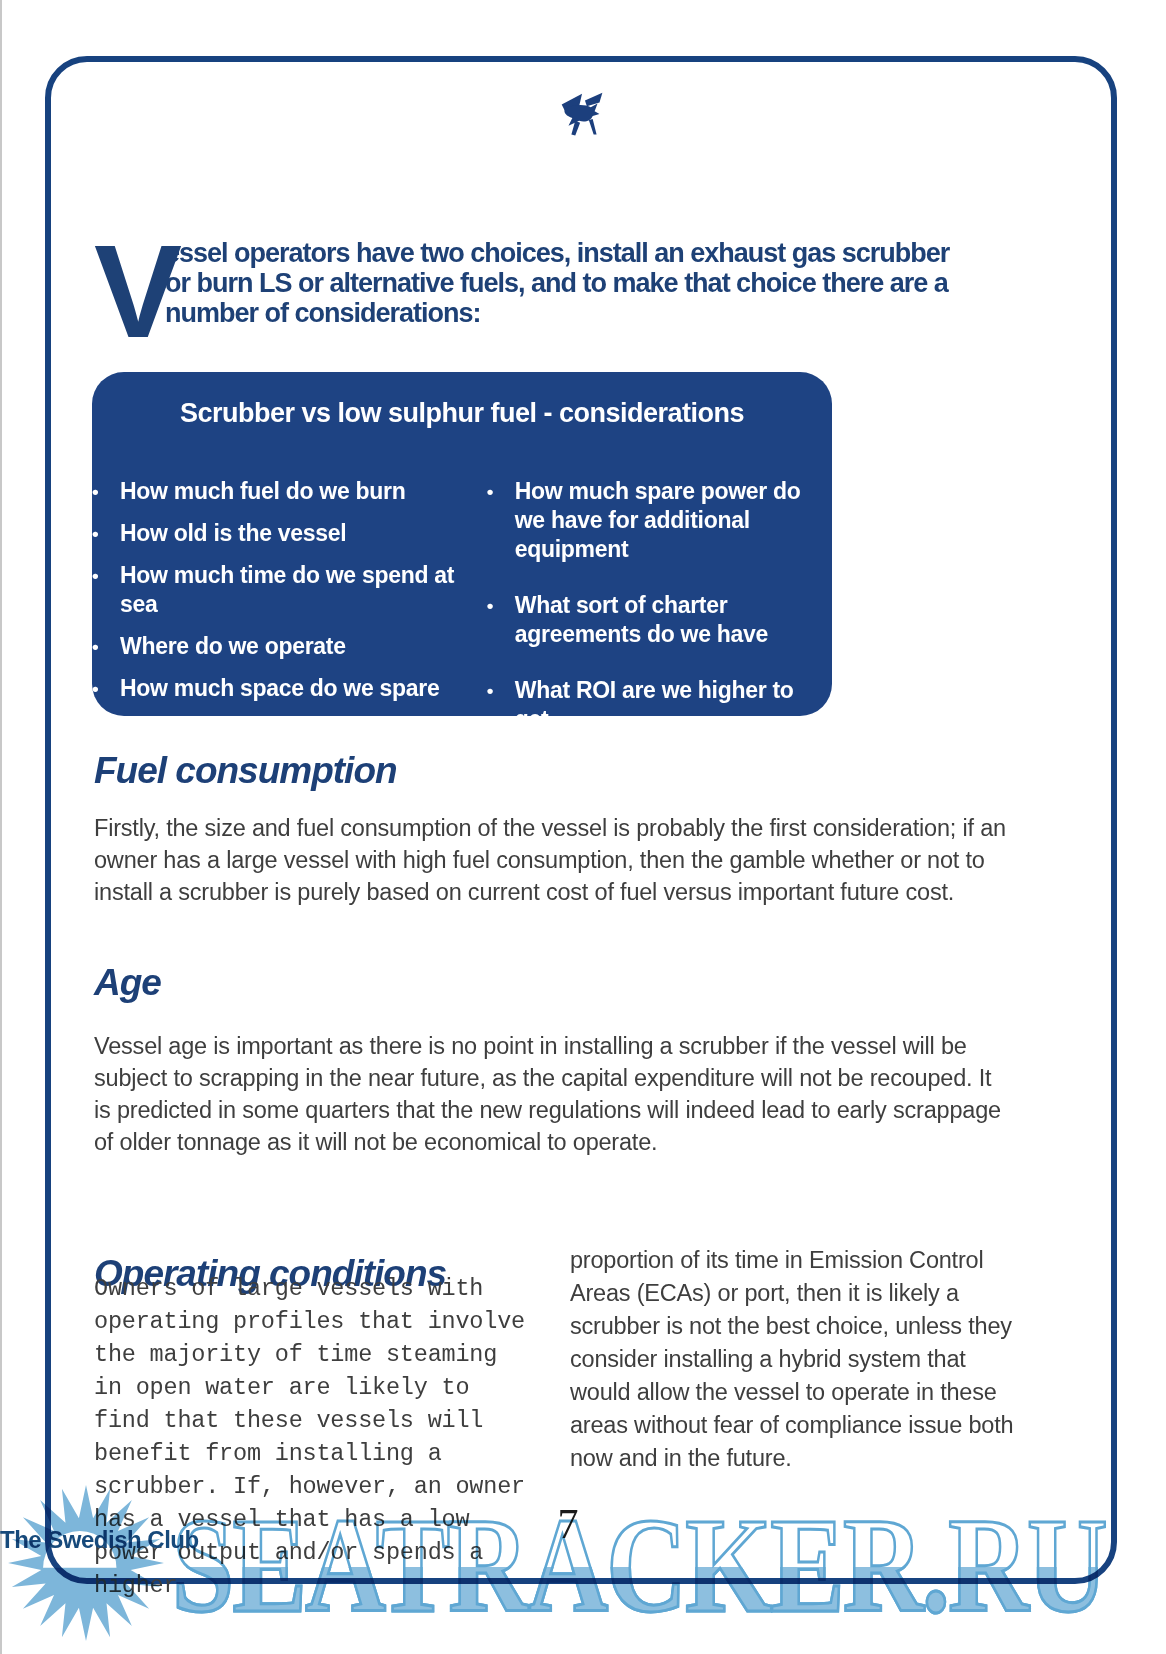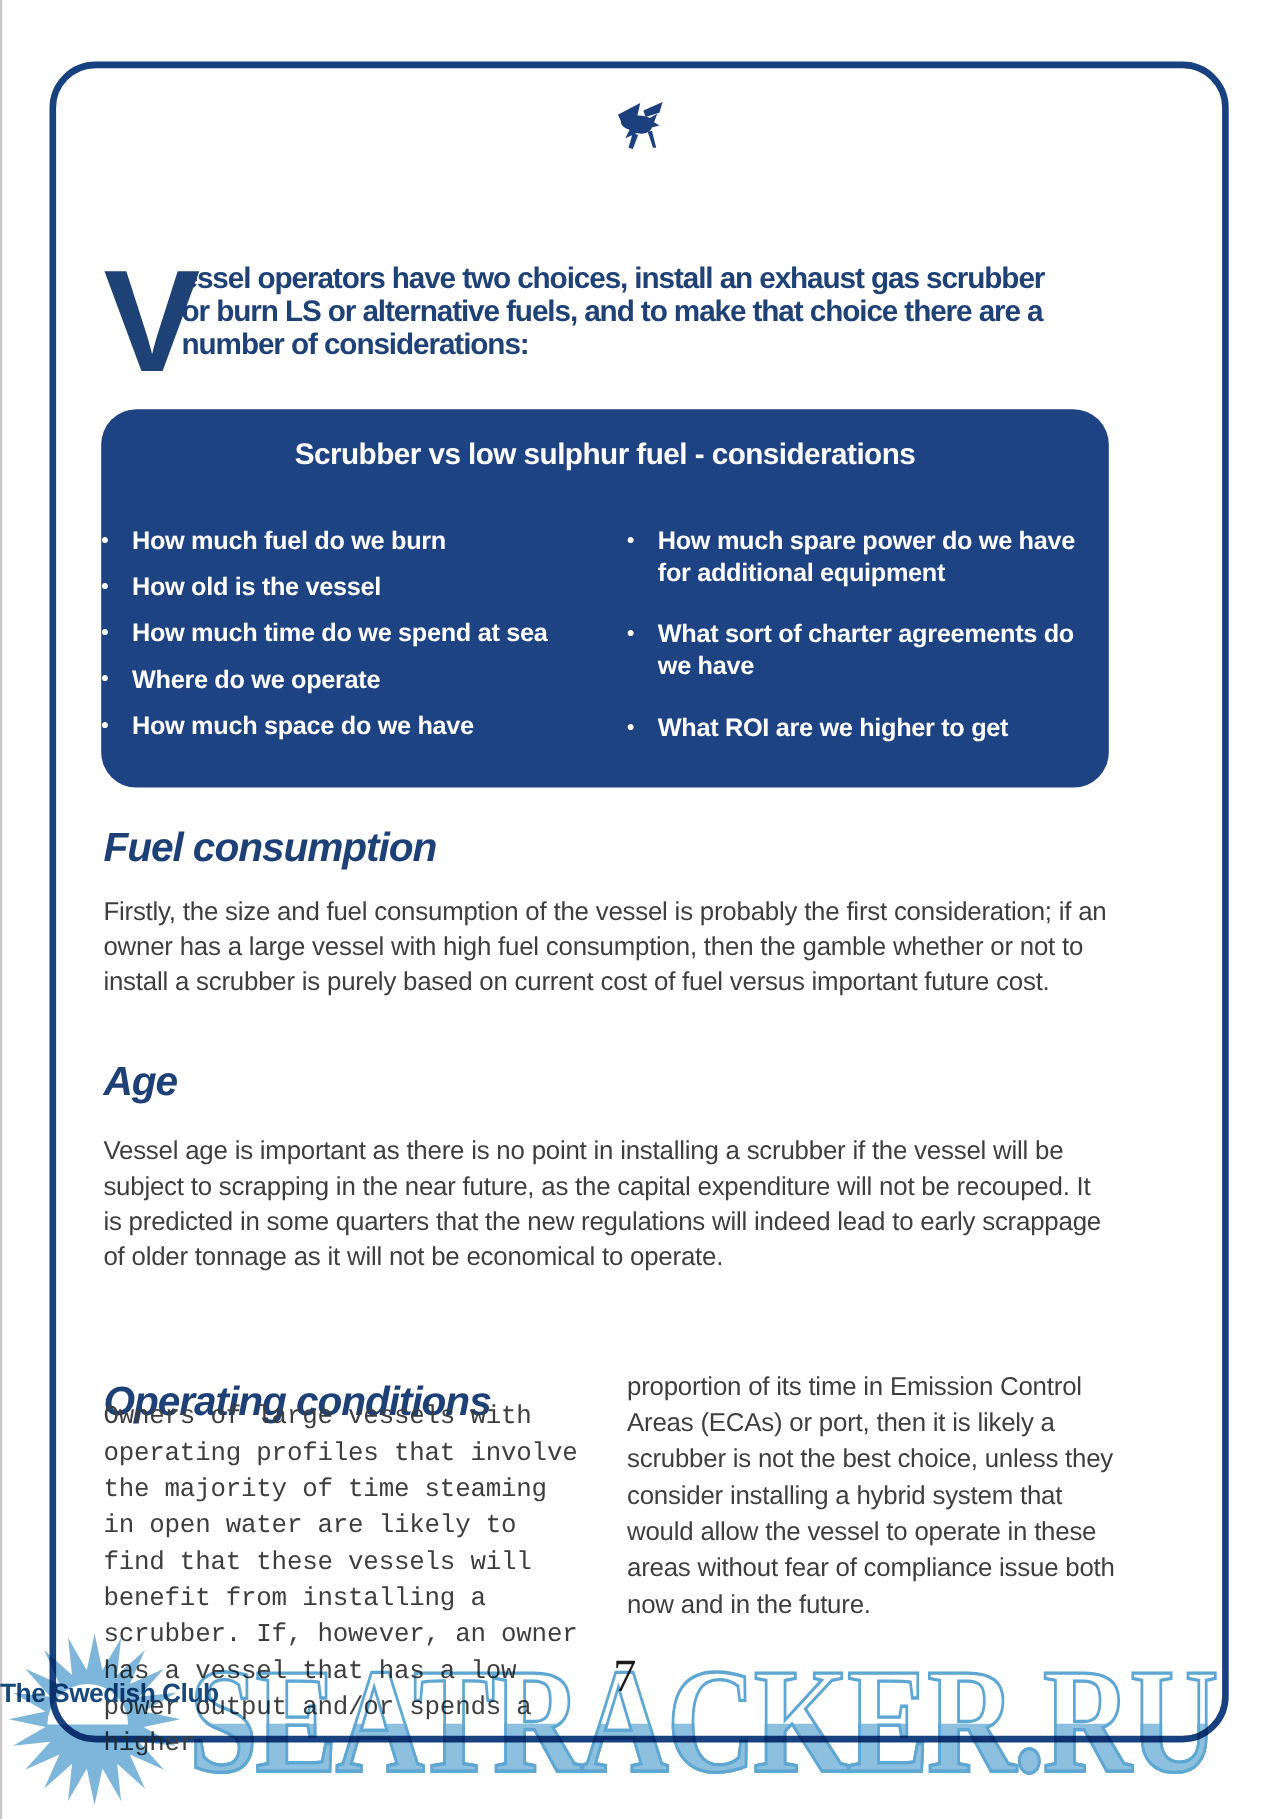--- a/index.html
+++ b/index.html
@@ -8,21 +8,21 @@
   .page{position:absolute;inset:0;}
   .edge-line{position:absolute;left:0;top:0;width:2px;height:100%;background:#c8c8c8;}
   .page-border{position:absolute;left:45px;top:56px;width:1072px;height:1528px;
        border:6px solid #17427f;border-radius:42px;box-sizing:border-box;}
   .logo{position:absolute;left:50%;top:90px;transform:translateX(-50%);}
   .intro{position:absolute;left:94px;top:238px;width:930px;}
   .dropcap{position:absolute;left:0;top:-12px;font-size:132px;line-height:1;
        font-weight:bold;color:#1e4176;}
   .intro-lines{margin-left:71px;font-size:27px;font-weight:bold;color:#1e4176;
        line-height:30px;letter-spacing:-1px;}
-  .blue-box{position:absolute;left:92px;top:372px;width:916px;height:344px;
+  .blue-box{position:absolute;left:92px;top:372px;width:740px;height:344px;
        background:#1e4383;border-radius:32px;color:#ffffff;box-sizing:border-box;}
   .box-title{text-align:center;padding-top:26px;font-size:27px;font-weight:bold;
        letter-spacing:-0.5px;color:#ffffff;}
   .box-cols{display:flex;margin-top:48px;}
   ul.box-col{list-style:none;margin:0;padding:0;}
   .col-left{width:478px;padding-left:20px;box-sizing:border-box;}
   .col-right{width:418px;box-sizing:border-box;}
   .box-col li{display:flex;font-size:23px;font-weight:bold;line-height:29px;
        letter-spacing:-0.3px;}
   .col-left li{margin-bottom:13px;}
@@ -93,21 +93,21 @@
         <li>
           <span class="bullet-dot">•</span>
           <span class="bullet-text">How much time do we spend at sea</span>
           </li>
         <li>
           <span class="bullet-dot">•</span>
           <span class="bullet-text">Where do we operate</span>
           </li>
         <li>
           <span class="bullet-dot">•</span>
-          <span class="bullet-text">How much space do we have</span>
+          <span class="bullet-text">How much space do we spare</span>
           </li>
       </ul>
       <ul class="box-col col-right">
         <li>
           <span class="bullet-dot">•</span>
           <span class="bullet-text">How much spare power do we have for additional equipment</span>
           </li>
         <li>
           <span class="bullet-dot">•</span>
           <span class="bullet-text">What sort of charter agreements do we have</span>

